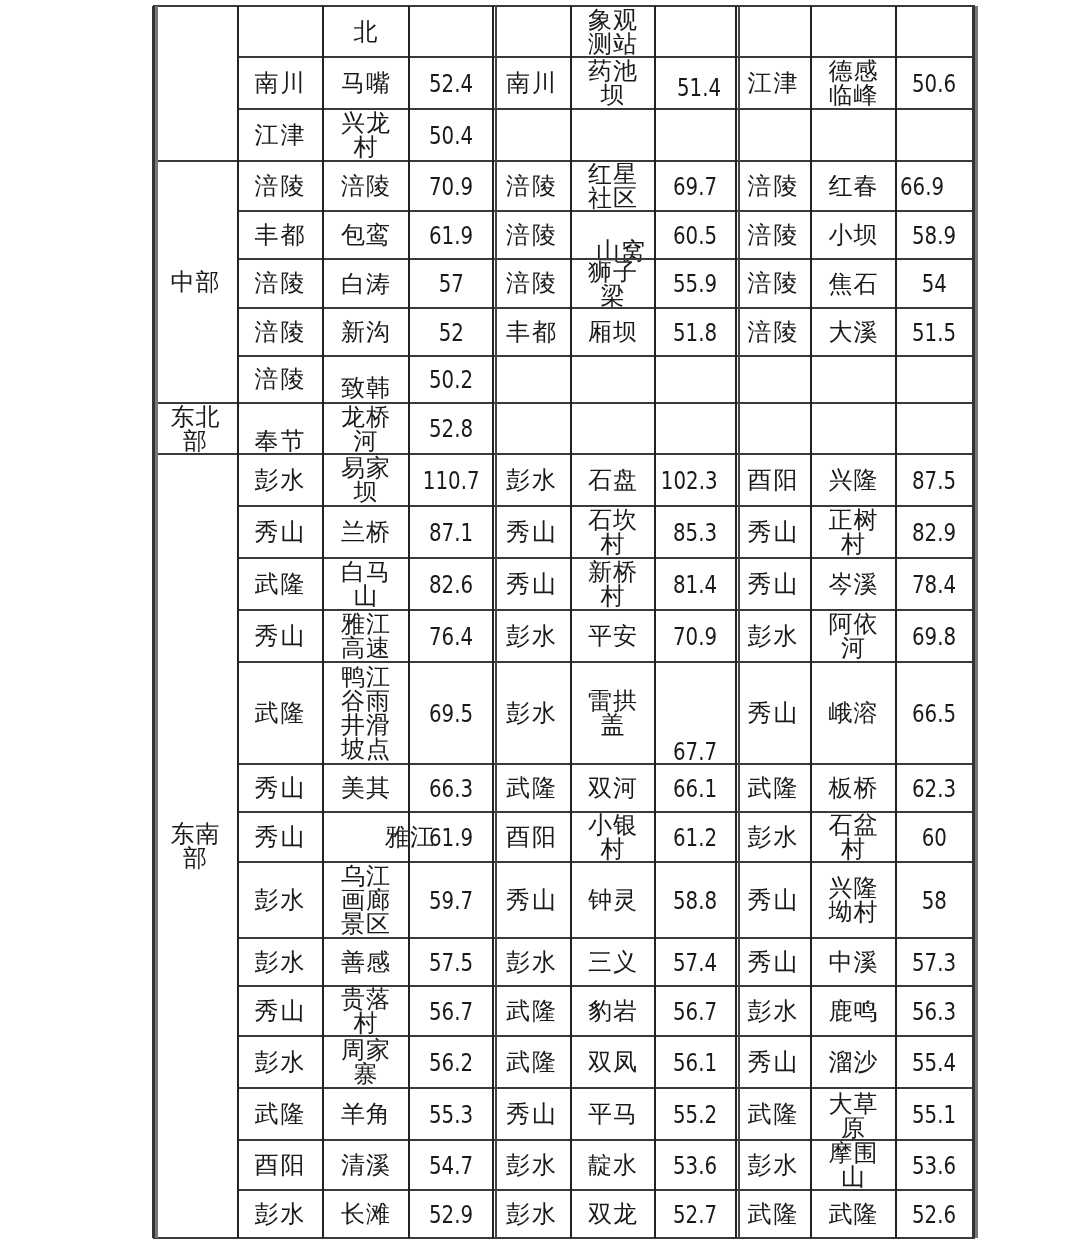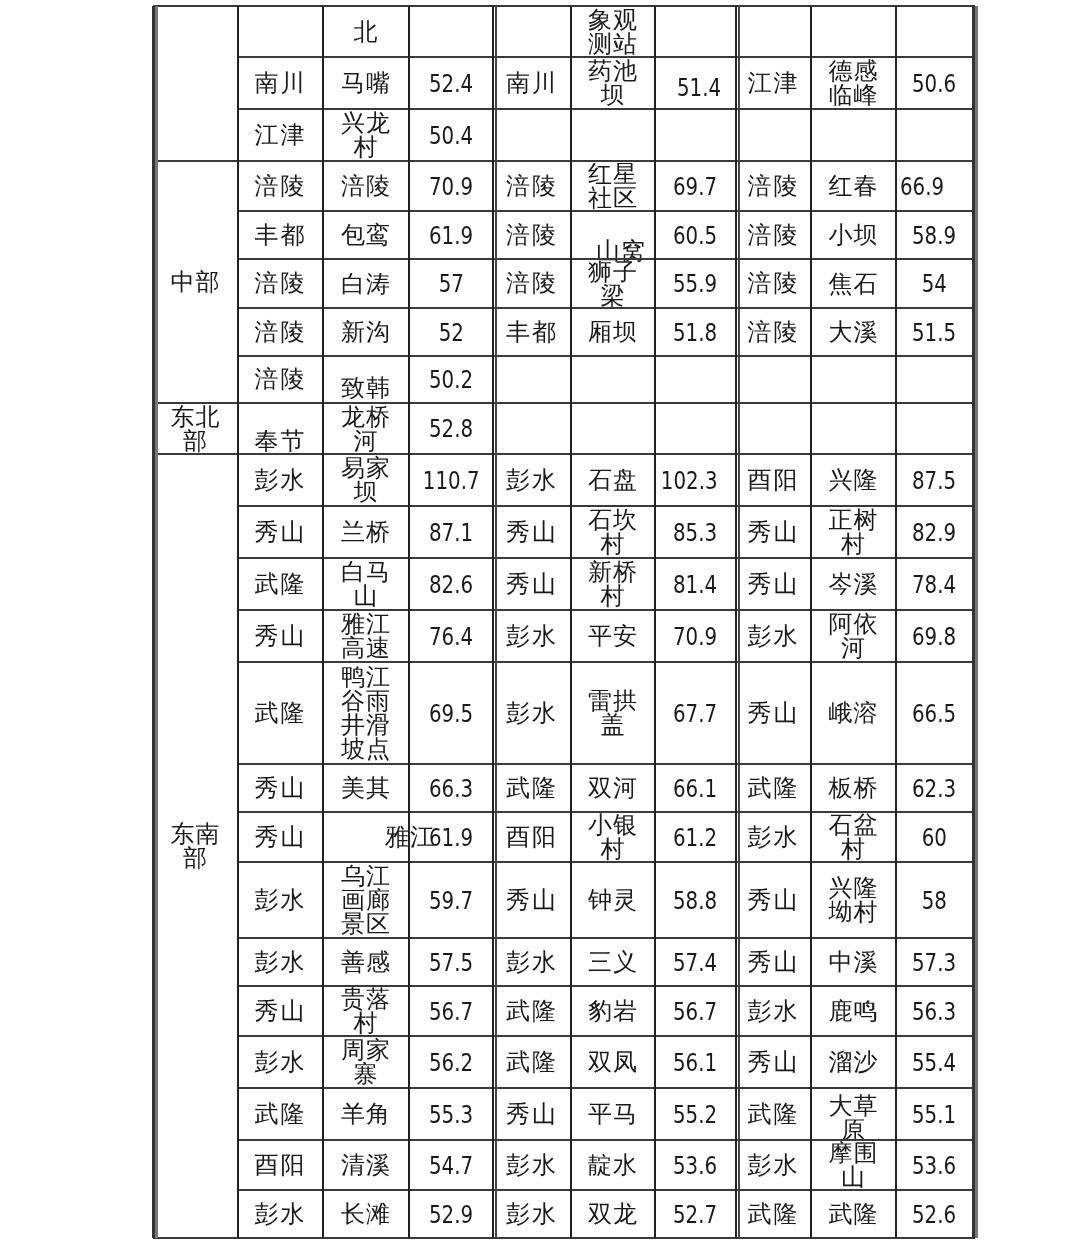--- a/index.html
+++ b/index.html
@@ -392,21 +392,21 @@
     </div>
     <div class="cell" style="left: 409px; width: 84px; top: 662px; height: 102px;">
       <div class="txt num">69.5</div>
     </div>
     <div class="cell" style="left: 493px; width: 78px; top: 662px; height: 102px;">
       <div class="txt ">彭水</div>
     </div>
     <div class="cell" style="left: 571px; width: 84px; top: 662px; height: 102px;">
       <div class="txt name">雷拱盖</div>
     </div>
-    <div class="cell" style="left: 655px; width: 81px; top: 662px; height: 102px;">
+    <div class="cell" style="left: 655px; width: 81px; top: 662px; height: 102px; align-items: flex-end;">
       <div class="txt num">67.7</div>
     </div>
     <div class="cell" style="left: 736px; width: 75px; top: 662px; height: 102px;">
       <div class="txt ">秀山</div>
     </div>
     <div class="cell" style="left: 811px; width: 85px; top: 662px; height: 102px;">
       <div class="txt name">峨溶</div>
     </div>
     <div class="cell" style="left: 896px; width: 77px; top: 662px; height: 102px;">
       <div class="txt num">66.5</div>
@@ -587,21 +587,21 @@
     </div>
     <div class="cell" style="left: 571px; width: 84px; top: 1088px; height: 52px;">
       <div class="txt name">平马</div>
     </div>
     <div class="cell" style="left: 655px; width: 81px; top: 1088px; height: 52px;">
       <div class="txt num">55.2</div>
     </div>
     <div class="cell" style="left: 736px; width: 75px; top: 1088px; height: 52px;">
       <div class="txt ">武隆</div>
     </div>
-    <div class="cell" style="left: 811px; width: 85px; top: 1088px; height: 60px;">
+    <div class="cell" style="left: 811px; width: 85px; top: 1088px; height: 60px; font-family: Liberation Mono, monospace;">
       <div class="txt name">大草原</div>
     </div>
     <div class="cell" style="left: 896px; width: 77px; top: 1088px; height: 52px;">
       <div class="txt num">55.1</div>
     </div>
     <div class="cell" style="left: 238px; width: 85px; top: 1140px; height: 50px;">
       <div class="txt ">酉阳</div>
     </div>
     <div class="cell" style="left: 323px; width: 86px; top: 1140px; height: 50px;">
       <div class="txt name">清溪</div>

